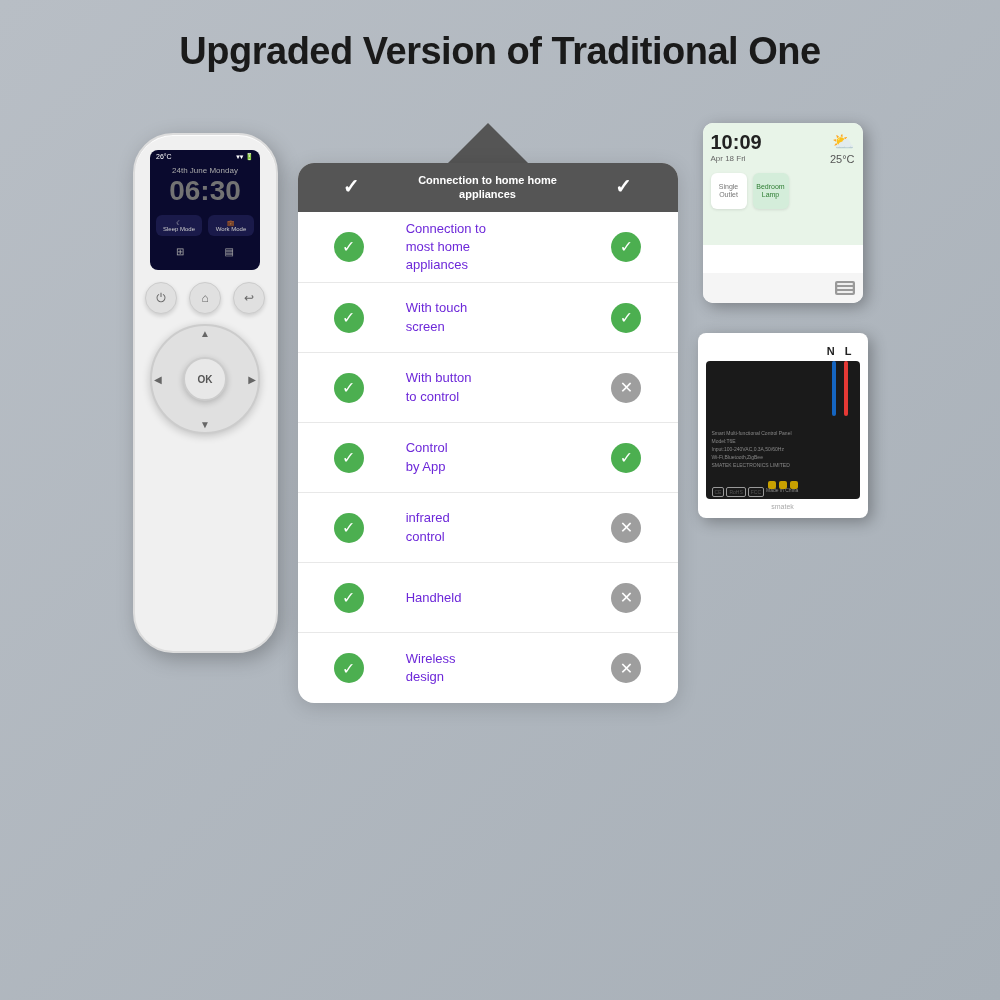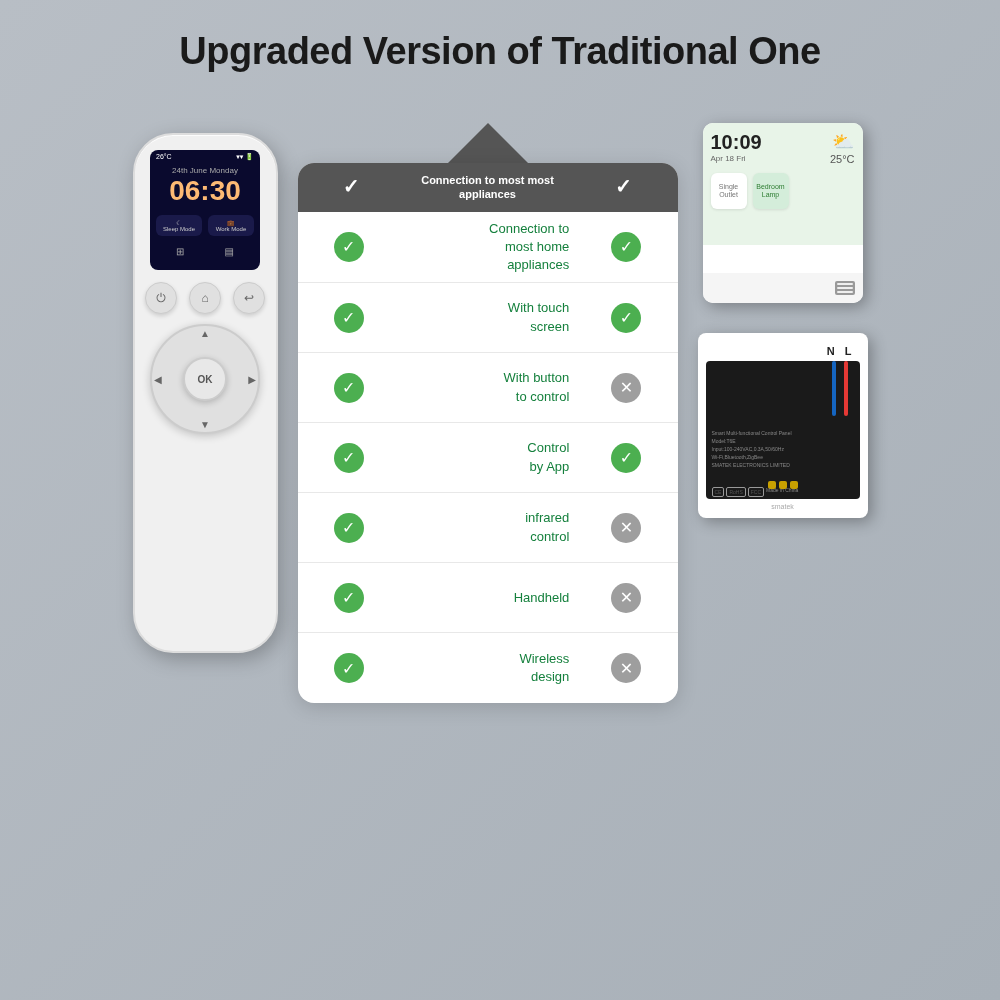--- a/index.html
+++ b/index.html
@@ -76,21 +76,21 @@
       display: flex;
       justify-content: space-between;
       padding: 3px 6px;
       font-size: 7px;
       color: #fff;
     }
 
     .screen-time {
       font-size: 28px;
       font-weight: 900;
-      color: #fdba74;
+      color: #737373;
       text-align: center;
       line-height: 1;
       padding: 0 6px;
     }
 
     .screen-date {
       font-size: 8px;
       color: #aaa;
       text-align: center;
       padding: 2px 6px;
@@ -248,24 +248,24 @@
 
     .check-col {
       flex: 1;
       display: flex;
       align-items: center;
       justify-content: center;
     }
 
     .feature-col-cell {
       flex: 1.6;
-      text-align: right;
+      text-align: left;
       padding: 8px 6px;
       font-size: 13px;
-      color: #15803d;
+      color: #6d28d9;
       font-weight: 500;
       line-height: 1.4;
     }
 
     .check-icon {
       width: 30px;
       height: 30px;
       border-radius: 50%;
       display: flex;
       align-items: center;
@@ -473,21 +473,21 @@
         </div>
       </div>
     </div>
 
     <div style="position:relative; margin-top: 50px;">
       <div class="arrow-up"></div>
       <div class="comparison-table">
 
         <div class="table-header">
           <div class="col-header" style="font-size:20px;">✓</div>
-          <div class="col-header feature-col">Connection to most most appliances</div>
+          <div class="col-header feature-col">Connection to home home appliances</div>
           <div class="col-header" style="font-size:20px;">✓</div>
         </div>
 
         <div class="table-row-item">
           <div class="check-col">
             <div class="check-icon check-green">✓</div>
           </div>
           <div class="feature-col-cell">Connection to<br>most home<br>appliances</div>
           <div class="check-col">
             <div class="check-icon check-green">✓</div>

